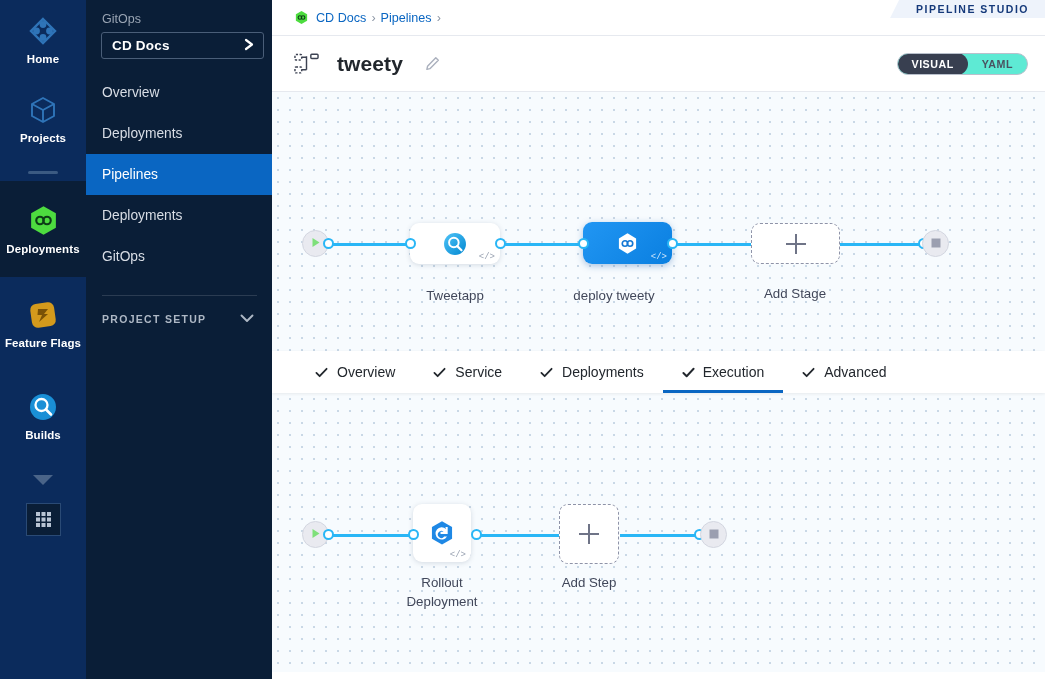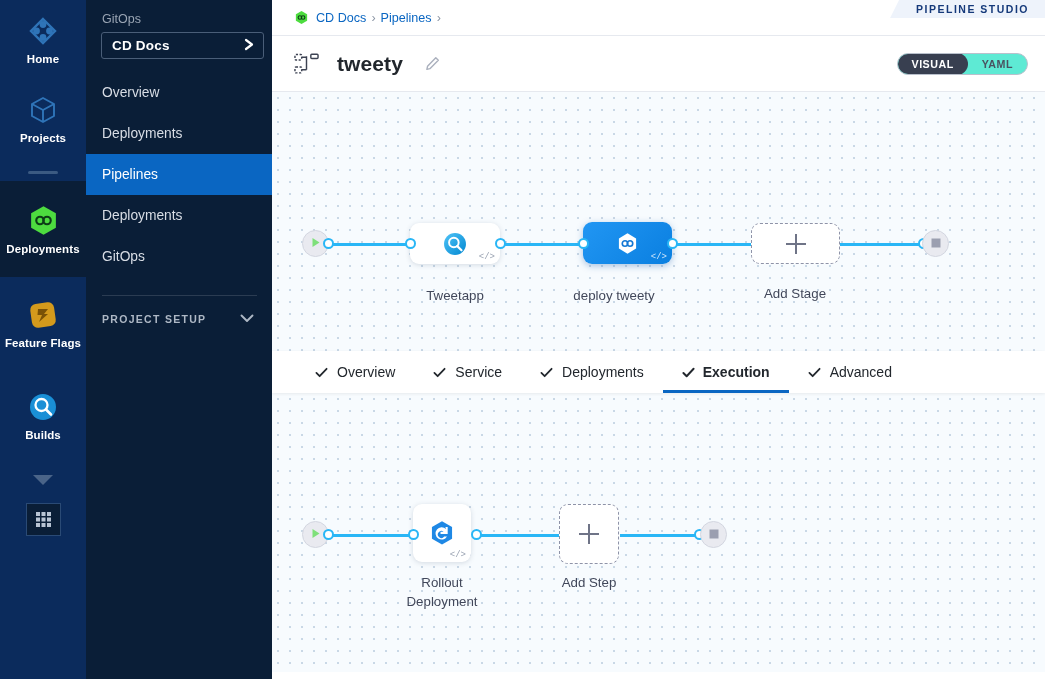--- a/index.html
+++ b/index.html
@@ -141,21 +141,21 @@
     box-shadow: 0 1px 3px rgba(0,0,0,.07);
     position: relative; z-index: 3;
     padding-left: 24px;
   }
   .tab {
     display: flex; align-items: center; gap: 9px;
     height: 42px; padding: 0 19px;
     font-size: 14px; color: #22272d; cursor: pointer;
     position: relative;
   }
-  .tab.active { font-weight: bold; gap: 8px; }
+  .tab.active { font-weight: normal; gap: 8px; }
   .tab.active::after {
     content:''; position:absolute; left:0; right:0; bottom:0;
     height: 3px; background: #0a66c2;
   }
   .chk { width: 13px; height: 13px; flex: 0 0 13px; }
 
   
   .edge { position: absolute; height: 2.5px; background: #29b6f6; }
   .port {
     position: absolute; width: 11px; height: 11px; border-radius: 50%;

